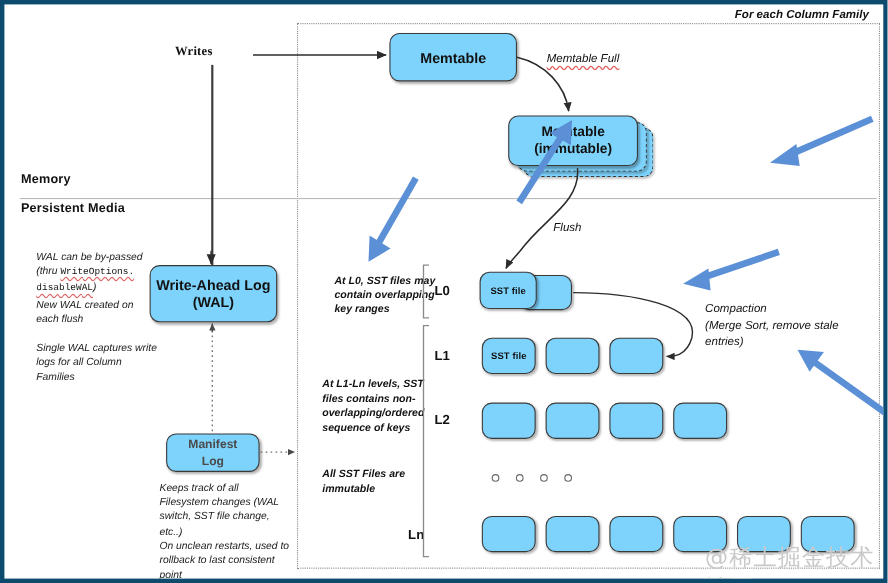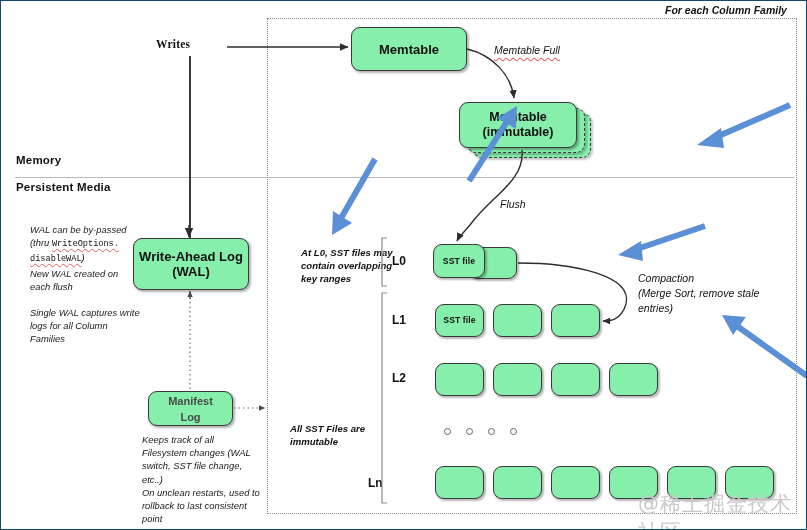--- a/index.html
+++ b/index.html
@@ -1,34 +1,34 @@
 <!DOCTYPE html>
 <html><head>
 <meta charset="utf-8">
 <style>
   html,body{margin:0;padding:0;background:#ffffff;}
   body{font-family:"Liberation Sans","DejaVu Sans",sans-serif;}
   #stage{position:relative;width:807px;height:530px;background:#ffffff;overflow:hidden;
-         border:1px solid #0c4a6e;box-sizing:border-box;}
+         border:4px solid #0c4a6e;box-sizing:border-box;}
   .abs{position:absolute;}
   .svg-layer{position:absolute;left:0;top:0;width:807px;height:530px;pointer-events:none;}
 
   
   .lbl-bold{font-weight:bold;font-size:11.5px;color:#111;letter-spacing:.2px;}
   .note{font-style:italic;font-size:9.4px;line-height:13.2px;color:#1a1a1a;}
   .note-b{font-style:italic;font-weight:bold;font-size:9.6px;line-height:13.2px;color:#111;}
   .flow-lbl{font-style:italic;font-size:10.5px;color:#111;}
   .corner-lbl{font-style:italic;font-weight:bold;font-size:10.5px;color:#111;}
   .lvl{font-weight:bold;font-size:12px;color:#111;}
   .code{font-family:"Liberation Mono","DejaVu Sans Mono",monospace;font-style:normal;
         font-size:8.6px;color:#111;
         text-decoration:underline wavy #e06060;text-underline-offset:2px;}
 
   
-  .rbox{position:absolute;background:#86efac;border:1.3px solid #3a3a3a;border-radius:9px;
+  .rbox{position:absolute;background:#7dd3fc;border:1.3px solid #3a3a3a;border-radius:9px;
         box-shadow:1.5px 1.8px 2.2px rgba(0,0,0,.30);
         display:flex;align-items:center;justify-content:center;text-align:right;box-sizing:border-box;}
   .rbox.dash{border-style:dashed;box-shadow:1.2px 1.4px 2px rgba(0,0,0,.22);}
   .rbox.plain{box-shadow:1.2px 1.6px 2.0px rgba(0,0,0,.28);}
   .rbox .t{font-weight:bold;font-size:12.5px;color:#111;line-height:15px;}
   .rbox .t.big{font-size:13px;}
   .rbox .t.sst{font-size:8.6px;letter-spacing:.1px;}
   .rbox .t.soft{font-weight:bold;font-size:11px;color:#4a4a4a;line-height:16px;}
 
   
@@ -128,20 +128,21 @@
   </div>
 
   <div class="abs note" style="left:29px;top:266px;width:110px;">New WAL created on each flush</div>
 
   <div class="abs note" style="left:29px;top:305px;width:115px;">Single WAL captures write logs for all Column Families</div>
 
   <div class="abs note" style="left:141px;top:432px;width:118px;">Keeps track of all Filesystem changes (WAL switch, SST file change, etc..)</div>
   <div class="abs note" style="left:141px;top:485px;width:125px;">On unclean restarts, used to rollback to last consistent point</div>
 
   <div class="abs note-b" style="left:300px;top:245px;width:100px;">At L0, SST files may contain overlapping key ranges</div>
+  <div class="abs note-b" style="left:289px;top:339px;width:102px;">At L1-Ln levels, SST files contains non-overlapping/ordered sequence of keys</div>
   <div class="abs note-b" style="left:289px;top:421px;width:100px;">All SST Files are immutable</div>
 
   <div class="wmark" style="left:637px;top:489px;">@稀土掘金技术社区</div>
 
   <svg class="svg-layer" viewBox="0 0 807 530">
     <defs>
       <marker id="ah" markerWidth="7" markerHeight="7" refX="5.6" refY="2.6" orient="auto" markerUnits="strokeWidth">
         <path d="M0,0 L6,2.6 L0,5.2 Z" fill="#2c2c2c"></path>
       </marker>
       <marker id="ahs" markerWidth="7" markerHeight="7" refX="5.4" refY="2.4" orient="auto" markerUnits="strokeWidth">

